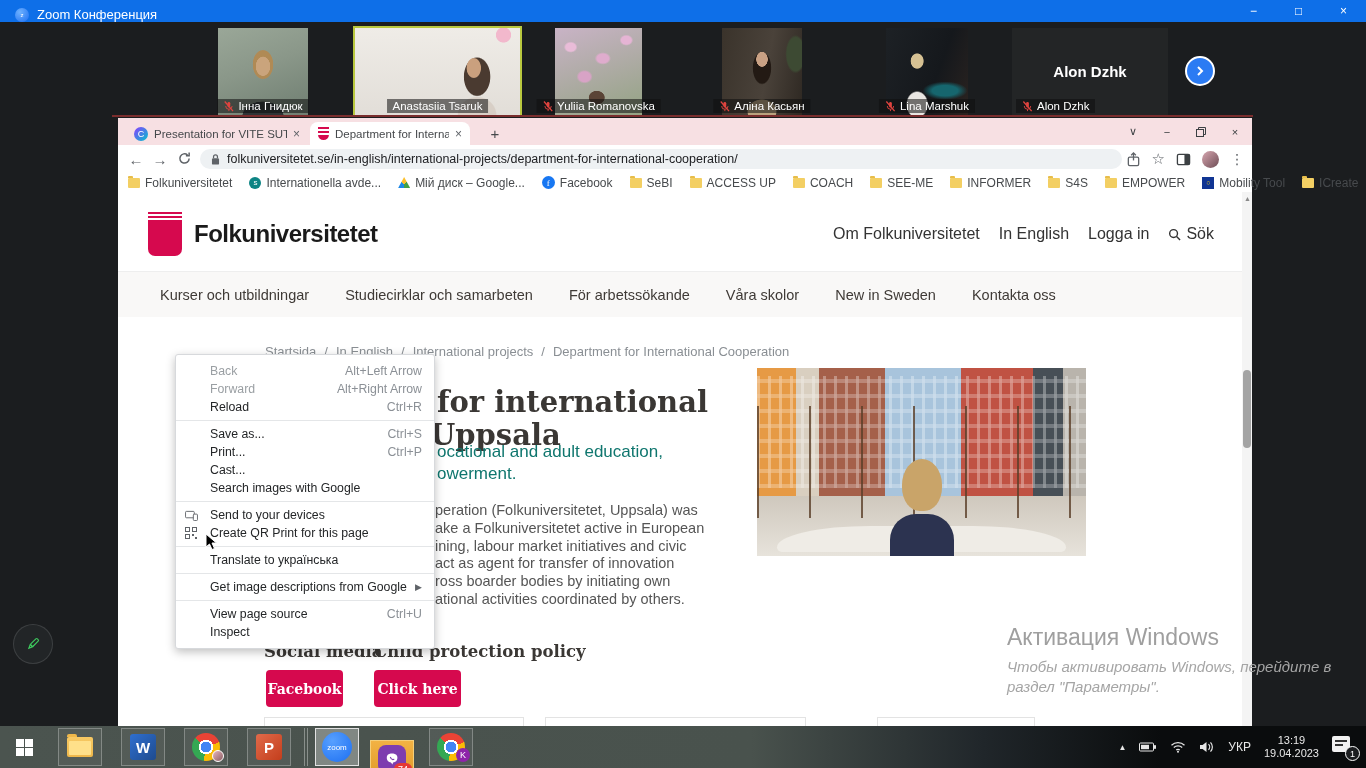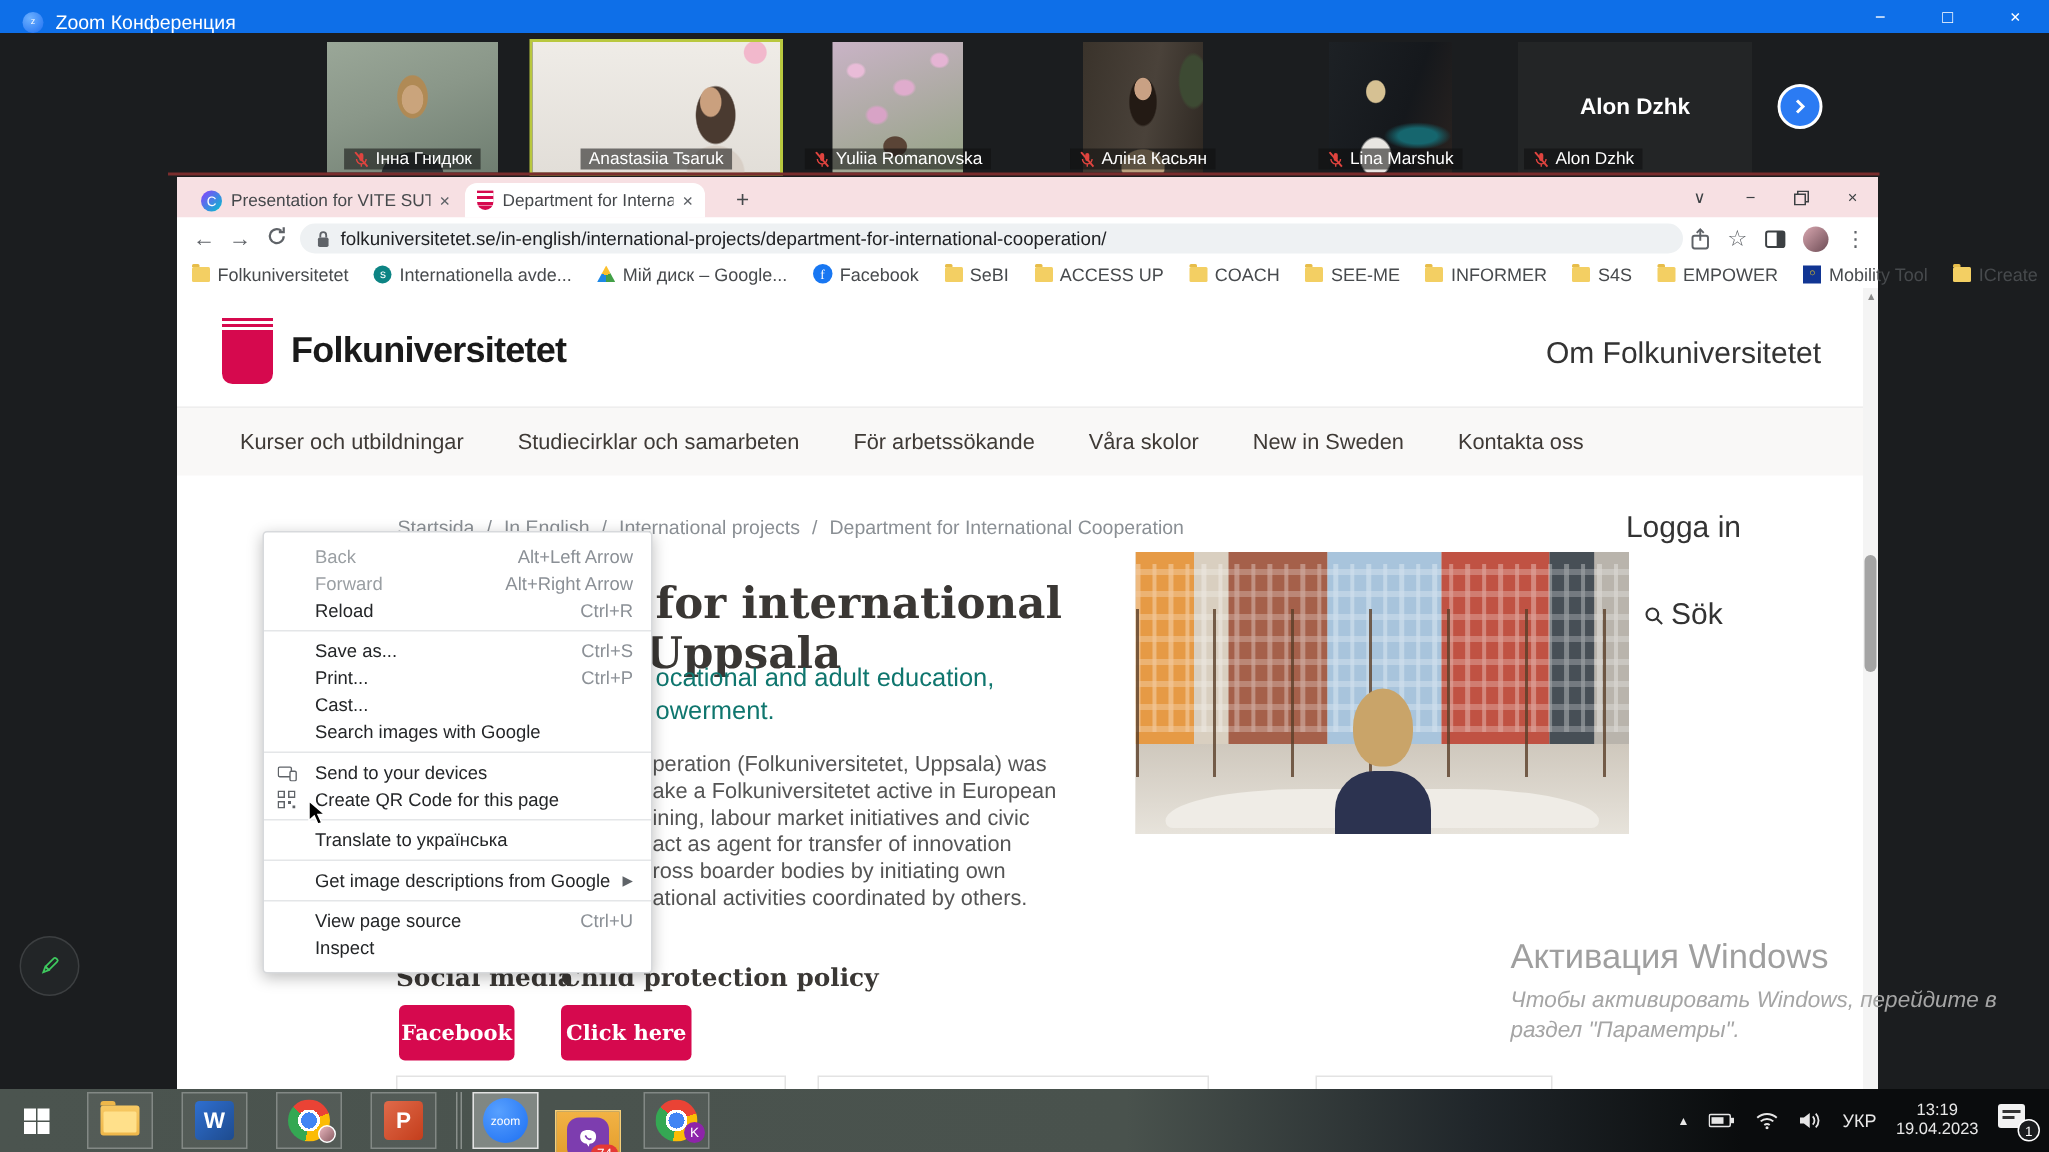--- a/index.html
+++ b/index.html
@@ -91,21 +91,21 @@
   .bm-drive{width:12px;height:11px;clip-path:polygon(50% 0,100% 100%,0 100%);
     background:conic-gradient(from 180deg at 50% 62%,#1e88e5 0 120deg,#fbc02d 120deg 240deg,#43a047 240deg 360deg);}
   .bm-fb{width:13px;height:13px;border-radius:50%;background:#1877f2;color:#fff;font-size:9px;display:flex;align-items:center;justify-content:center;font-family:"Liberation Serif",serif;}
   .bm-sp{width:12px;height:12px;border-radius:50%;background:#0d8484;color:#fff;font-size:8px;display:flex;align-items:center;justify-content:center;}
   .bm-eu{width:12px;height:12px;background:#113593;display:flex;align-items:center;justify-content:center;color:#f7d117;font-size:7px;}
 
   
   .viewport{position:absolute;left:0;top:74px;width:1134px;height:534px;background:#fff;overflow:hidden;}
   .logo-shield{position:absolute;left:30px;top:20px;width:34px;height:44px;}
   .logo-text{position:absolute;left:76px;top:28px;font-size:24px;font-weight:bold;color:#1a1a1a;letter-spacing:-0.5px;}
-  .hdr-links{position:absolute;right:38px;top:33px;display:flex;align-items:center;gap:35px;font-size:20px;color:#333;flex-direction:column;}
+  .hdr-links{position:absolute;right:38px;top:33px;display:flex;align-items:center;gap:19px;font-size:16px;color:#333;}
   .site-nav{position:absolute;left:0;top:79px;width:100%;height:46px;background:#f9f8f7;border-top:1px solid #eee;
     display:flex;align-items:center;gap:36px;padding-left:42px;box-sizing:border-box;font-size:14.5px;color:#3f3a36;}
   .crumbs{position:absolute;left:147px;top:152px;display:flex;gap:8px;font-size:13px;color:#8a8f94;}
   .serif{font-family:"DejaVu Serif","Liberation Serif",serif;margin-top:16px;}
   .h1a{position:absolute;left:319px;top:177px;font-size:29px;font-weight:600;color:#3a3734;}
   .h1b{position:absolute;left:312px;top:210px;font-size:29px;font-weight:600;color:#3a3734;}
   .intro{position:absolute;left:319px;top:249px;font-size:17px;line-height:22px;color:#0f766e;}
   .para{position:absolute;left:317px;top:310px;font-size:14.5px;line-height:17.8px;color:#555;}
   .photo{position:absolute;left:639px;top:176px;width:329px;height:188px;overflow:hidden;background:#ded8ce;}
   .bcols{position:absolute;inset:0;display:flex;}
@@ -193,21 +193,21 @@
   <div class="zoom-titlebar">
     <span class="zoom-logo">z</span>
     <span>Zoom Конференция</span>
     <div class="ztb-controls">
       <span class="ztb-btn">−</span>
       <span class="ztb-btn">□</span>
       <span class="ztb-btn">×</span>
     </div>
   </div>
 
-  <div class="vtile p1" style="left:218px;width:114px;">
+  <div class="vtile p1" style="left:218px;width:90px;">
     <div class="vbg"></div>
     <div class="vlabel">
       <svg width="11" height="11" viewBox="0 0 12 12">
           <rect x="4.5" y="1" width="3" height="6" rx="1.5" fill="#e0443f"></rect>
           <path d="M2.5 5.5a3.5 3.5 0 0 0 7 0" stroke="#e0443f" fill="none"></path>
           <line x1="6" y1="9" x2="6" y2="11" stroke="#e0443f"></line>
           <line x1="1.5" y1="0.5" x2="10.5" y2="11" stroke="#e0443f" stroke-width="1.4"></line>
         </svg>
       <span>Інна Гнидюк</span>
     </div>
@@ -504,21 +504,21 @@
     <div class="cm-row">
       <span class="cm-ic">
         <svg width="12" height="12" viewBox="0 0 12 12">
             <rect x="0.5" y="0.5" width="4" height="4" fill="none" stroke="#5f6368"></rect>
             <rect x="7.5" y="0.5" width="4" height="4" fill="none" stroke="#5f6368"></rect>
             <rect x="0.5" y="7.5" width="4" height="4" fill="none" stroke="#5f6368"></rect>
             <rect x="7" y="7" width="2" height="2" fill="#5f6368"></rect>
             <rect x="10" y="10" width="2" height="2" fill="#5f6368"></rect>
           </svg>
       </span>
-      <span>Create QR Code for this page</span>
+      <span>Create QR Print for this page</span>
     </div>
     <div class="cm-sep"></div>
     <div class="cm-row">
       <span>Translate to українська</span>
     </div>
     <div class="cm-sep"></div>
     <div class="cm-row">
       <span>Get image descriptions from Google</span>
       <span class="cm-sub">▶</span>
     </div>

